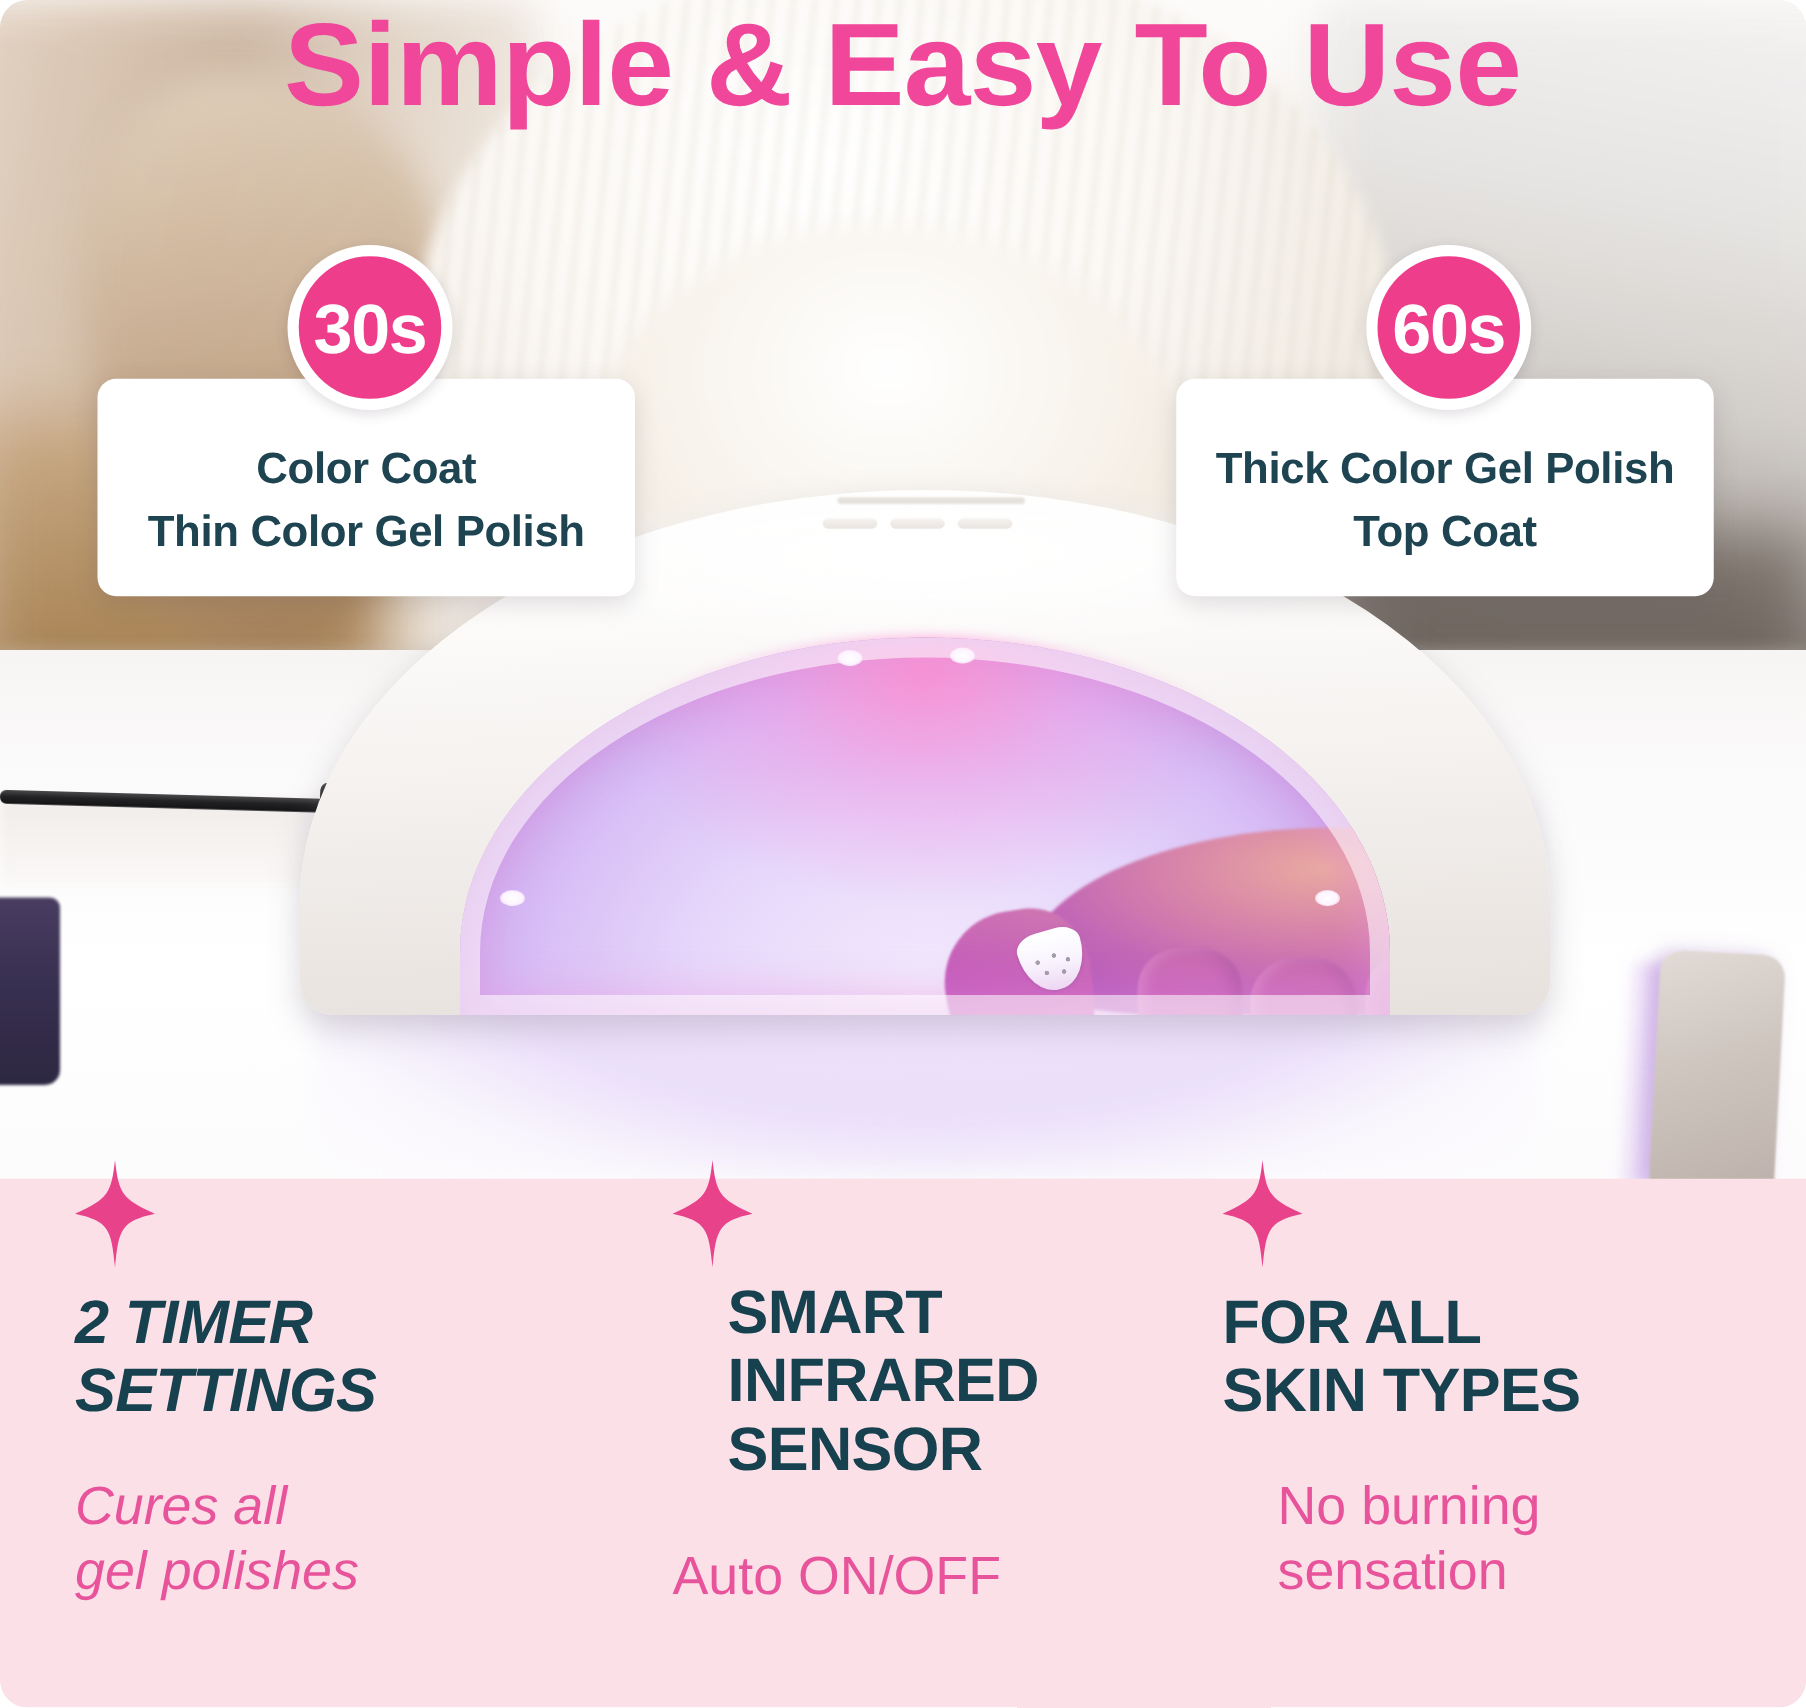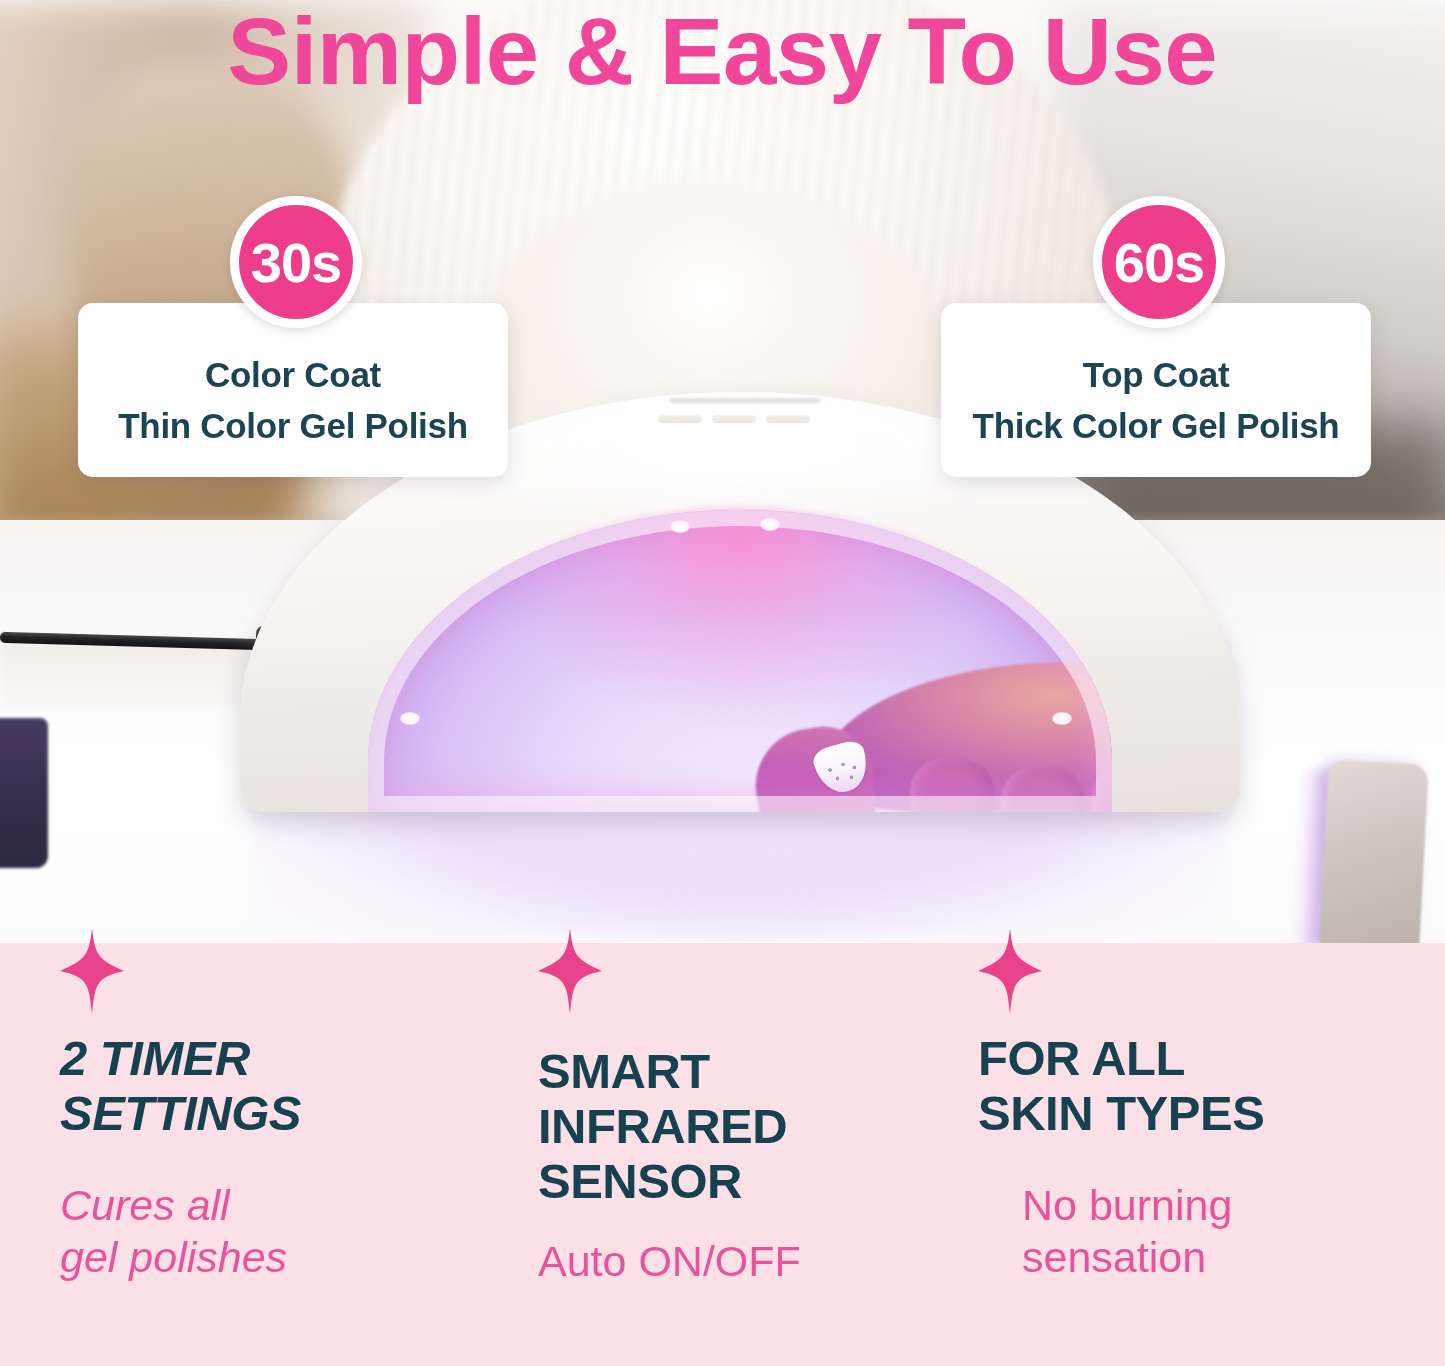--- a/index.html
+++ b/index.html
@@ -5,21 +5,21 @@
   * { margin:0; padding:0; box-sizing:border-box; }
   html,body { background:#ffffff; }
   body {
     width:1445px; height:1366px;
     font-family:"Liberation Sans", sans-serif;
     overflow:hidden;
     position:relative;
   }
 
   
-  #poster { position:relative; width:1445px; height:1366px; background:#ffffff; overflow:hidden; }
+  #poster { position:relative; width:1445px; height:1366px; background:#ffffff; overflow:hidden;border-radius:22px; }
 
   
   .headline-band {
     position:absolute; left:0; top:0; width:1445px; height:108px;
     z-index:40; display:flex; align-items:flex-start; justify-content:center;
     pointer-events:none;
   }
   .headline {
     font-size:94px; line-height:104px; font-weight:bold;
     color:#F0479A; letter-spacing:-0.5px; white-space:nowrap;
@@ -292,21 +292,21 @@
     white-space:pre-line;
   }
   .feature .sub {
     position:absolute; left:0; right:0;
     color:#E8549B; font-size:43px; line-height:52px; font-weight:normal;
     white-space:pre-line;
   }
   .feature.f1 .sub { top:236px; }
   .feature.f2 .sub { top:292px; }
   .feature.f3 .sub { top:236px;margin-left:44px; }
-  .feature.f2 .heading { top:101px; }
+  .feature.f2 .heading { top:80px;margin-left:44px; }
 </style>
 </head>
 <body>
 
 <div id="poster">
 
   <div class="photo">
     <div class="bg-left"></div>
     <div class="bg-left2"></div>
     <div class="hair"></div>
@@ -367,22 +367,22 @@
   <div class="callout left">
     <div class="callout-card">
       <div class="callout-line">Color Coat</div>
       <div class="callout-line">Thin Color Gel Polish</div>
     </div>
     <div class="badge">30s</div>
   </div>
 
   <div class="callout right">
     <div class="callout-card">
+      <div class="callout-line">Thick Color Gel Polish</div>
       <div class="callout-line">Top Coat</div>
-      <div class="callout-line">Thick Color Gel Polish</div>
     </div>
     <div class="badge">60s</div>
   </div>
 
   <div class="features">
 
     <div class="feature f1">
       <svg class="sparkle" viewBox="0 0 64 86">
         <path d="M32 0 C35 26 37 31 64 43 C37 49 35 55 32 86 C29 55 27 49 0 43 C27 31 29 26 32 0 Z" fill="#E8428A"></path>
       </svg>

